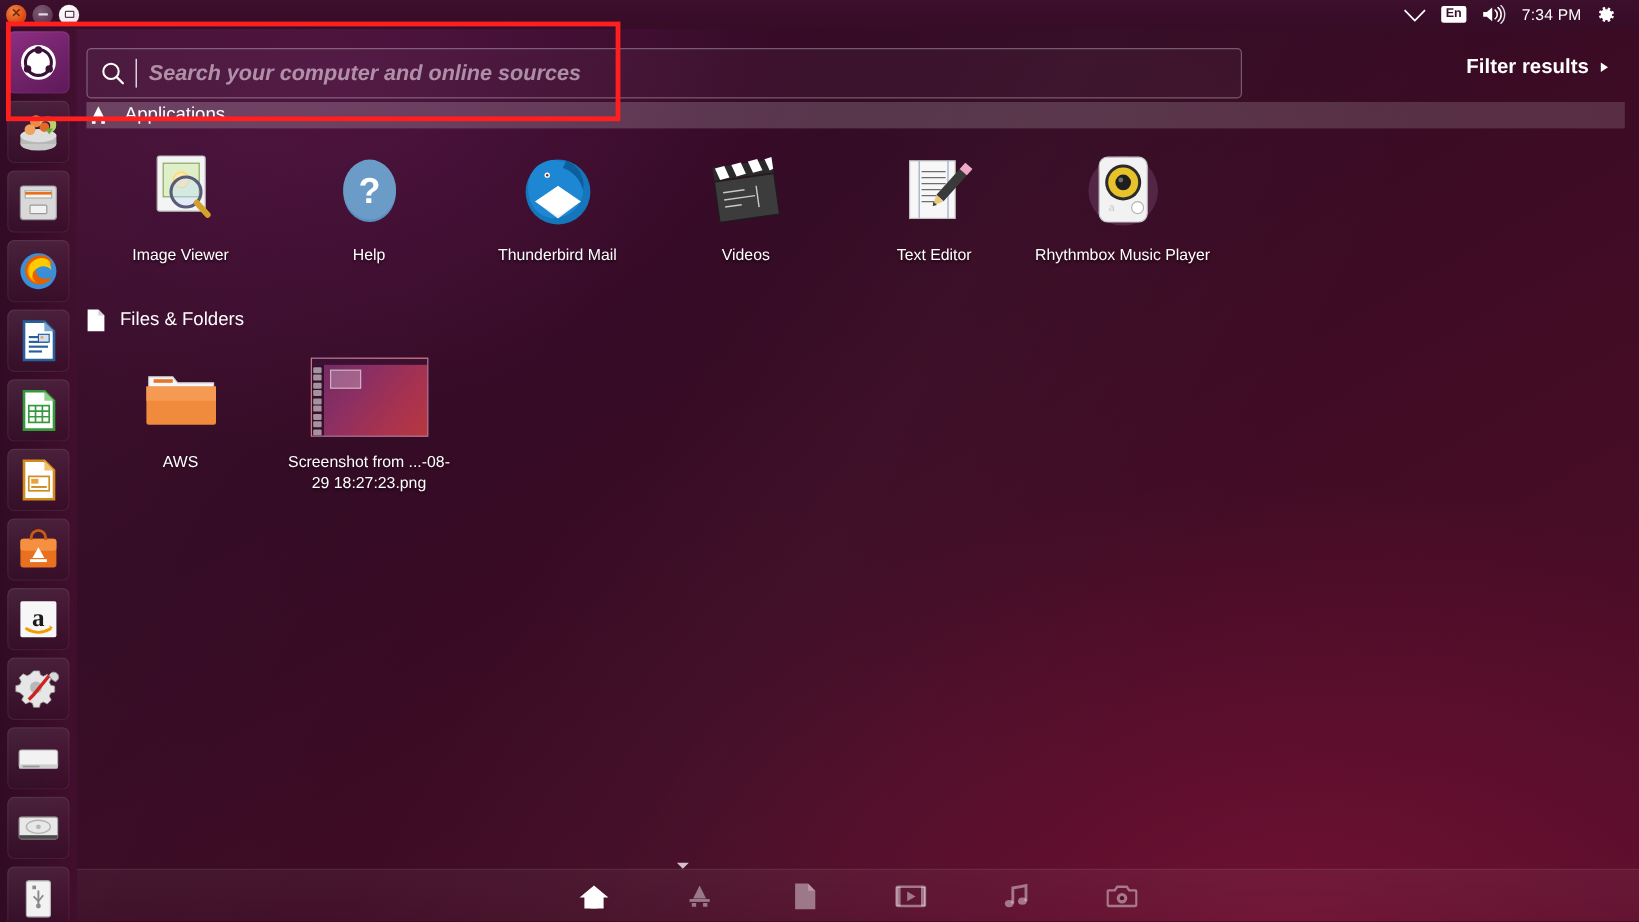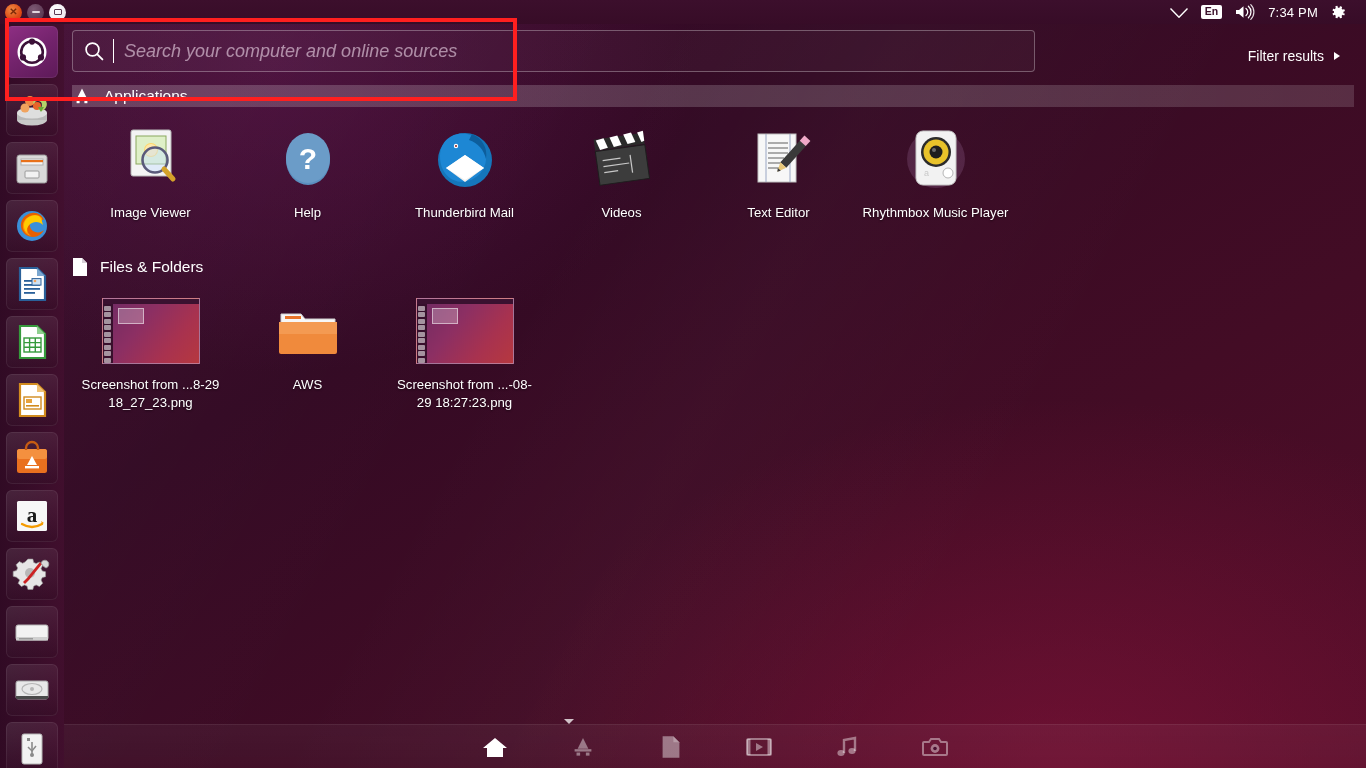--- a/index.html
+++ b/index.html
@@ -87,21 +87,21 @@
 
   
   #dash {
     position: absolute; top: 24px; left: 64px; right: 0; bottom: 0;
     z-index: 20;
   }
 
   
   #search-row {
     position: absolute; top: 6px; left: 8px; right: 0; height: 52px;
-    display: flex; align-items: flex-start;
+    display: flex; align-items: flex-end; font-weight: bold;
   }
   #search-box {
     position: relative;
     width: 963px; height: 42px;
     border: 1px solid rgba(255,255,255,0.30);
     border-radius: 4px;
     background: rgba(255,255,255,0.03);
     display: flex; align-items: center;
     padding-left: 10px;
     cursor: text;
@@ -111,21 +111,21 @@
     color: rgba(235,215,230,0.62);
     margin-left: 10px;
     white-space: nowrap;
   }
   #text-caret {
     width: 1px; height: 24px; background: #ffffff;
     margin-left: 8px; flex: 0 0 1px;
   }
   #filter-results {
     position: absolute; right: 26px; top: 50%; transform: translateY(-50%);
-    color: #ffffff; font-size: 14px;
+    color: #ffffff; font-size: 17px;
     display: flex; align-items: center; gap: 10px;
     cursor: pointer;
   }
   .tri-right {
     width: 0; height: 0;
     border-top: 4.5px solid transparent; border-bottom: 4.5px solid transparent;
     border-left: 6px solid #ffffff;
   }
 
   
@@ -532,40 +532,20 @@
   <div class="category-header" style="top:232px;">
     <svg width="16" height="20" viewBox="0 0 16 20">
       <path d="M1 1 h9 l5 5 v13 H1 Z" fill="#ffffff"></path>
       <path d="M10 1 v5 h5 z" fill="#d6cfd6"></path>
     </svg>
     <span class="cat-label">Files &amp; Folders</span>
   </div>
 
   <div class="result-grid" style="top:268px;">
 
-    <div class="result-item">
-      <div class="result-icon">
-        <div class="thumb-icon">
-          <div class="t-top"></div>
-          <div class="t-launcher">
-              <i></i>
-              <i></i>
-              <i></i>
-              <i></i>
-              <i></i>
-              <i></i>
-              <i></i>
-              <i></i>
-              <i></i>
-            </div>
-          <div class="t-win"></div>
-        </div>
-      </div>
-      <div class="result-label">Screenshot from ...8-29 18_27_23.png</div>
-    </div>
 
     <div class="result-item">
       <div class="result-icon">
         <svg width="70" height="64" viewBox="0 0 70 64">
           <path d="M8 14 h20 l4 5 h30 v6 H8z" fill="#f7f7f7" stroke="#d0d0d0"></path>
           <rect x="12" y="16" width="16" height="3" fill="#e8742a"></rect>
           <path d="M6 22 h58 v30 a2 2 0 0 1-2 2 H8 a2 2 0 0 1-2-2z" fill="#f08a3c"></path>
           <path d="M6 22 h58 v12 H6z" fill="#f49a52"></path>
         </svg>
       </div>

